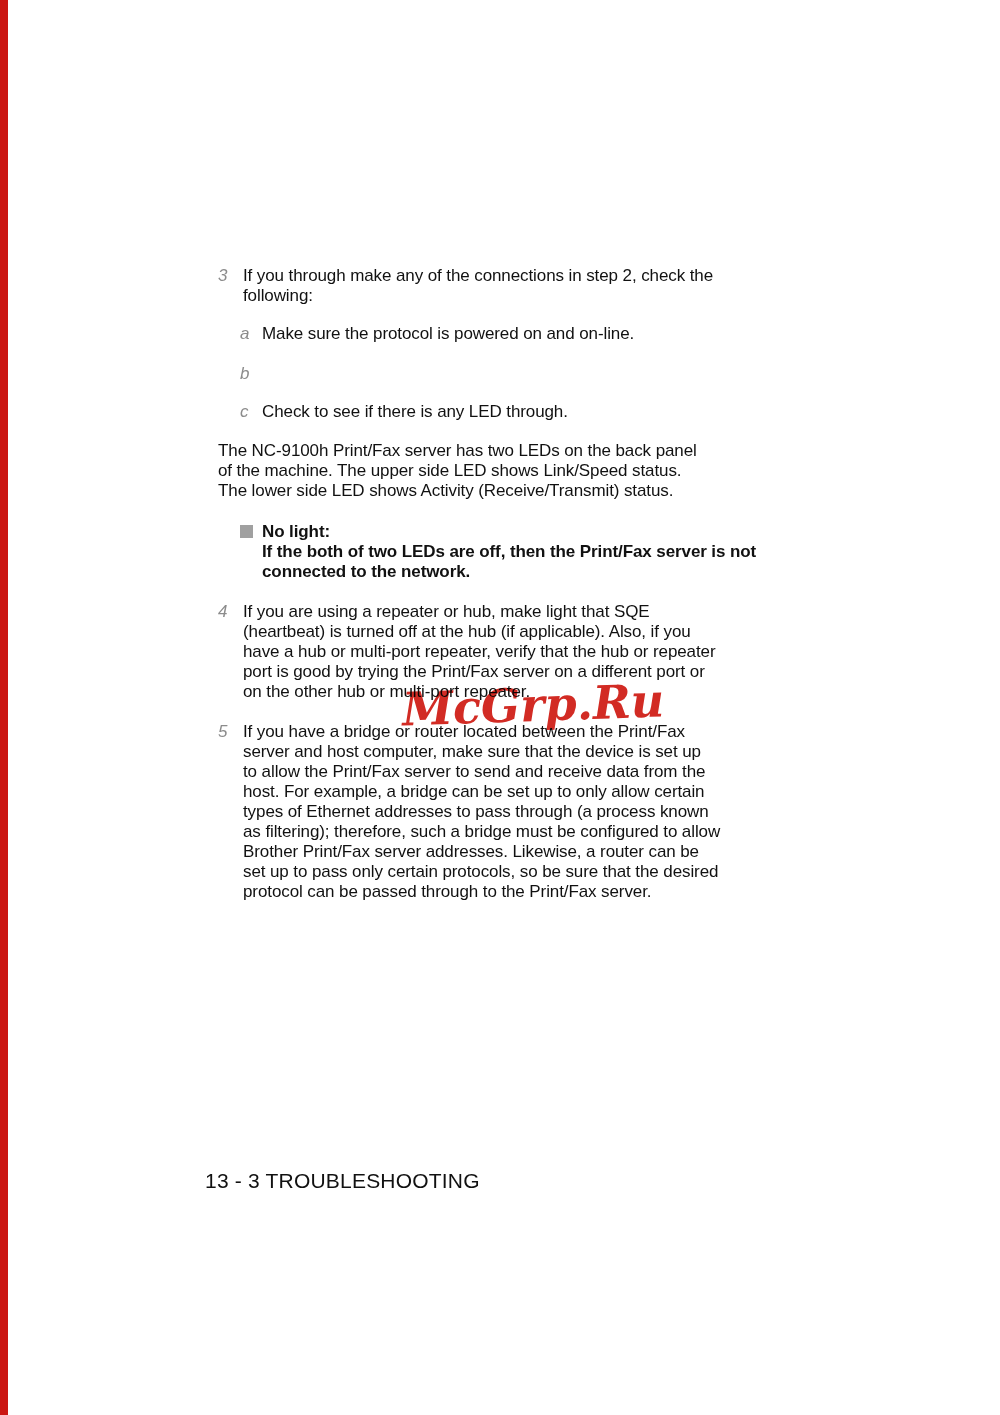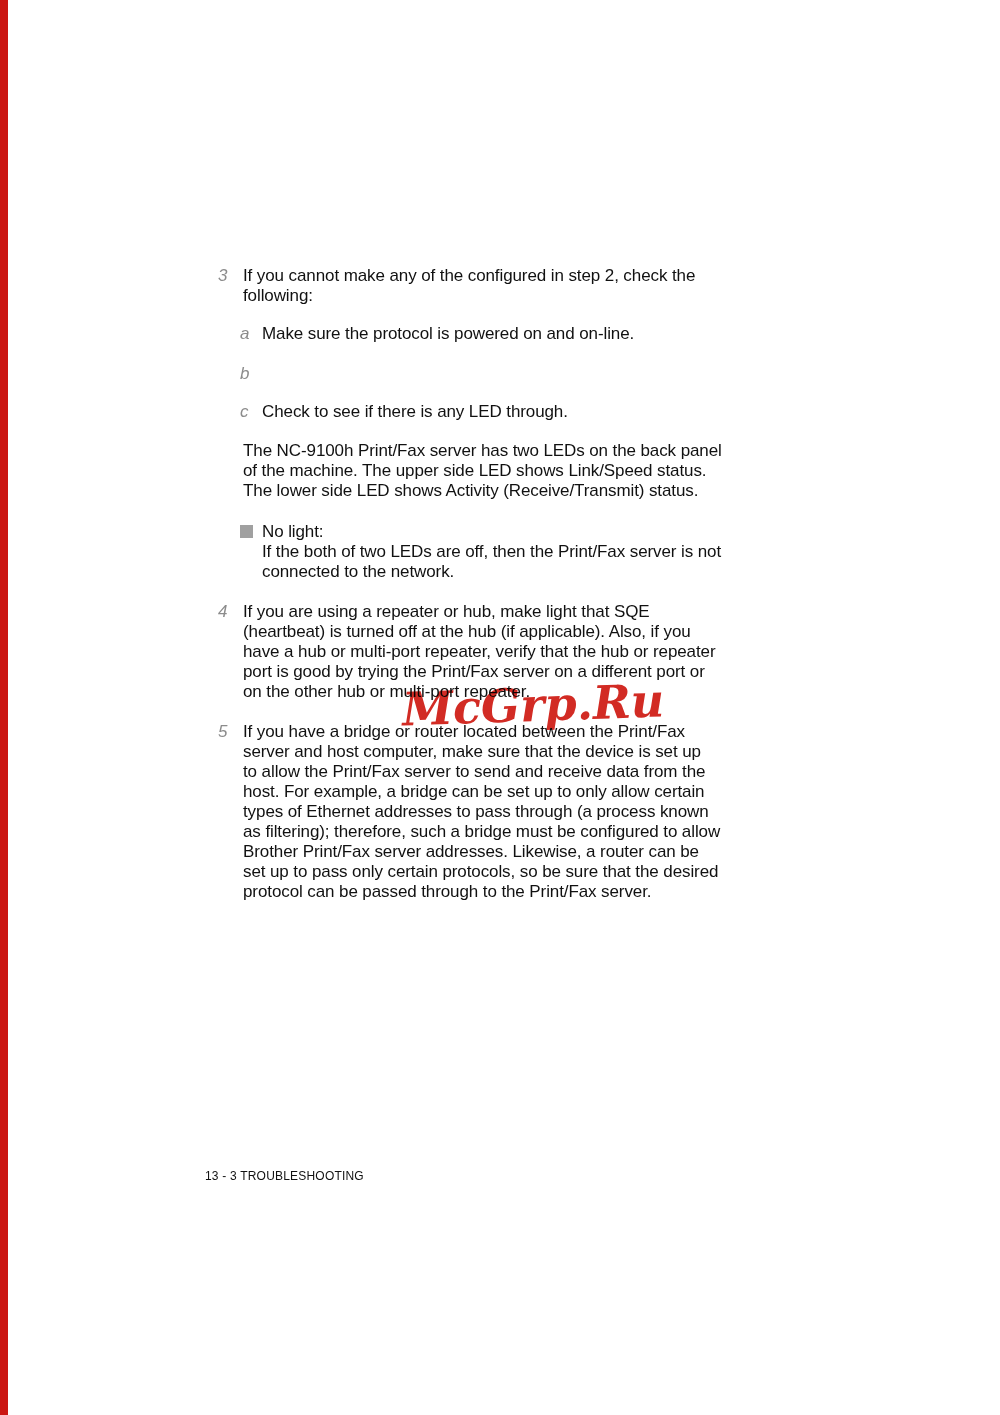--- a/index.html
+++ b/index.html
@@ -49,42 +49,42 @@
     display: flex;
     margin-left: 22px;
   }
   .substep-letter {
     flex: none;
     width: 22px;
     font-style: italic;
     color: #8c8c8c;
   }
   .note {
-    margin-left: 25px;
   }
   .bullet {
     display: flex;
     margin-left: 22px;
+    font-weight: bold;
   }
   .square {
     flex: none;
     width: 13px;
     height: 13px;
     margin: 3px 9px 0 0;
     background: #a0a0a0;
   }
   .mt18 { margin-top: 18px; }
   .mt19 { margin-top: 19px; }
   .mt20 { margin-top: 20px; }
   .mt21 { margin-top: 21px; }
   .footer {
     position: absolute;
     left: 205px;
     top: 1169px;
-    font-size: 12px;
+    font-size: 21px;
     letter-spacing: 0.2px;
     color: #111111;
   }
   .watermark {
     position: absolute;
     left: 402px;
     top: 682px;
     font-family: "DejaVu Serif", serif;
     font-style: italic;
     font-weight: 700;
@@ -100,21 +100,21 @@
 <body>
 
 <div class="page">
 
   <div class="left-bar"></div>
 
   <div class="content">
 
     <div class="step">
       <span class="step-num">3</span>
-      <div class="pre">If you cannot make any of the configured in step 2, check the
+      <div class="pre">If you through make any of the connections in step 2, check the
 following:</div>
     </div>
 
     <div class="substep mt18">
       <span class="substep-letter">a</span>
       <div class="pre">Make sure the protocol is powered on and on-line.</div>
     </div>
 
     <div class="substep mt20">
       <span class="substep-letter">b</span>

